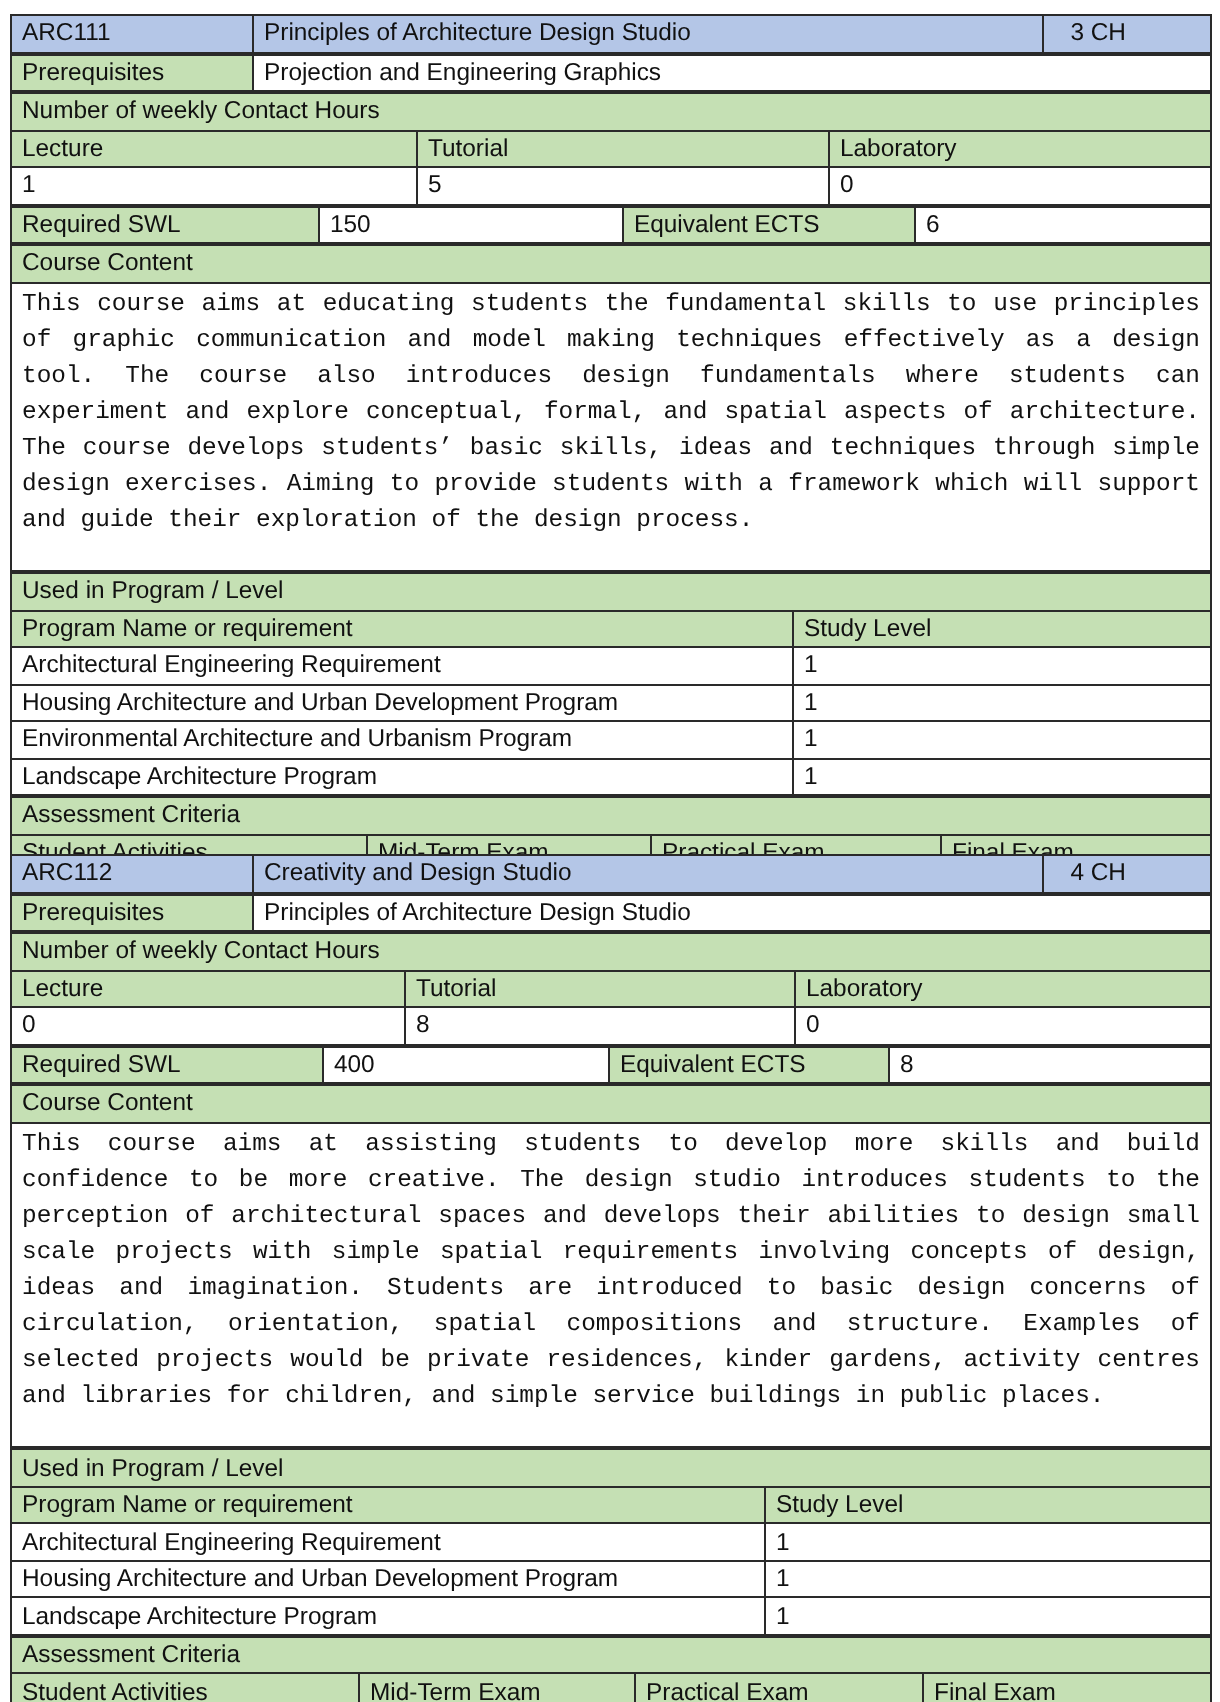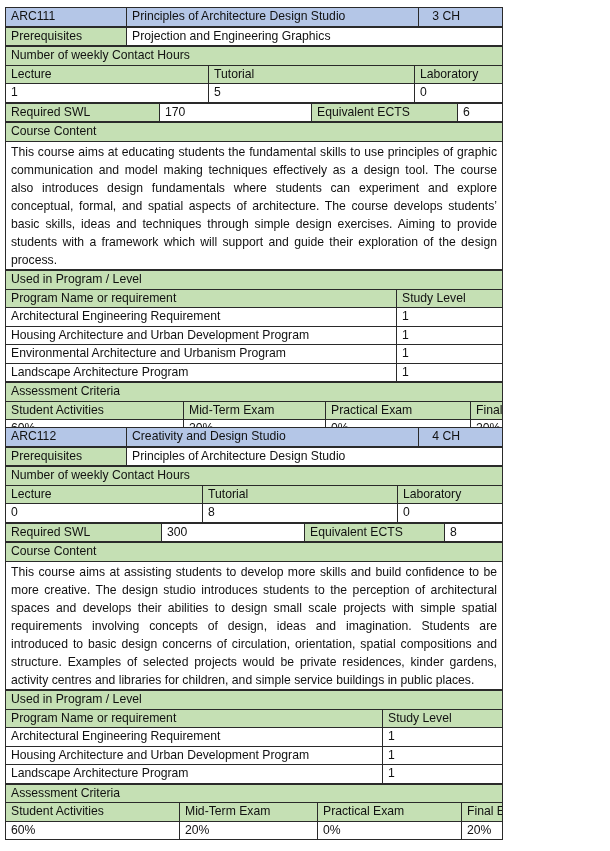--- a/index.html
+++ b/index.html
@@ -1,30 +1,30 @@
 <!DOCTYPE html>
 <html><head>
 <meta charset="utf-8">
 <style>
   html, body { margin: 0; padding: 0; background: #ffffff; }
   body { width: 610px; height: 851px; position: relative; overflow: hidden;
          font-family: "Liberation Sans", sans-serif; font-size: 12.2px; color: #111; }
-  .course { position: absolute; left: 5px; width: 498px; }
+  .course { position: absolute; left: 5px; width: 601px; }
   #c1 { top: 7px; }
   #c2 { top: 427px; }
   table { border-collapse: collapse; width: 100%; table-layout: fixed; }
   td { border: 1px solid #2a2a2a; padding: 0 5px; height: 17.5px; line-height: 17px;
        white-space: nowrap; overflow: hidden; }
   .blue { background: #b4c6e7; }
   .green { background: #c5e0b4; }
   .white { background: #ffffff; }
   .c { text-align: left; }
   .r { text-align: right; padding-right: 42px; }
   td.para { white-space: normal; text-align: justify; text-align-last: left; height: auto;
-            line-height: 18.1px; padding: 1px 5px 0 5px; }
+            line-height: 18.1px; padding: 1px 5px 16px 5px; font-family: Liberation Mono, monospace; }
 </style>
 </head>
 <body>
 
 <div class="course" id="c1">
   <table>
     <colgroup>
         <col style="width:121px">
         <col>
         <col style="width:84px">
@@ -74,21 +74,21 @@
   <table>
     <colgroup>
         <col style="width:154px">
         <col style="width:152px">
         <col style="width:146px">
         <col>
       </colgroup>
     <tbody>
         <tr>
       <td class="green">Required SWL</td>
-      <td class="white c">170</td>
+      <td class="white c">150</td>
       <td class="green">Equivalent ECTS</td>
       <td class="white c">6</td>
     </tr>
   </tbody>
     </table>
   <table>
     <tbody>
         <tr class="green">
           <td>Course Content</td>
         </tr>
@@ -207,21 +207,21 @@
   <table>
     <colgroup>
         <col style="width:156px">
         <col style="width:143px">
         <col style="width:140px">
         <col>
       </colgroup>
     <tbody>
         <tr>
       <td class="green">Required SWL</td>
-      <td class="white c">300</td>
+      <td class="white c">400</td>
       <td class="green">Equivalent ECTS</td>
       <td class="white c">8</td>
     </tr>
   </tbody>
     </table>
   <table>
     <tbody>
         <tr class="green">
           <td>Course Content</td>
         </tr>

